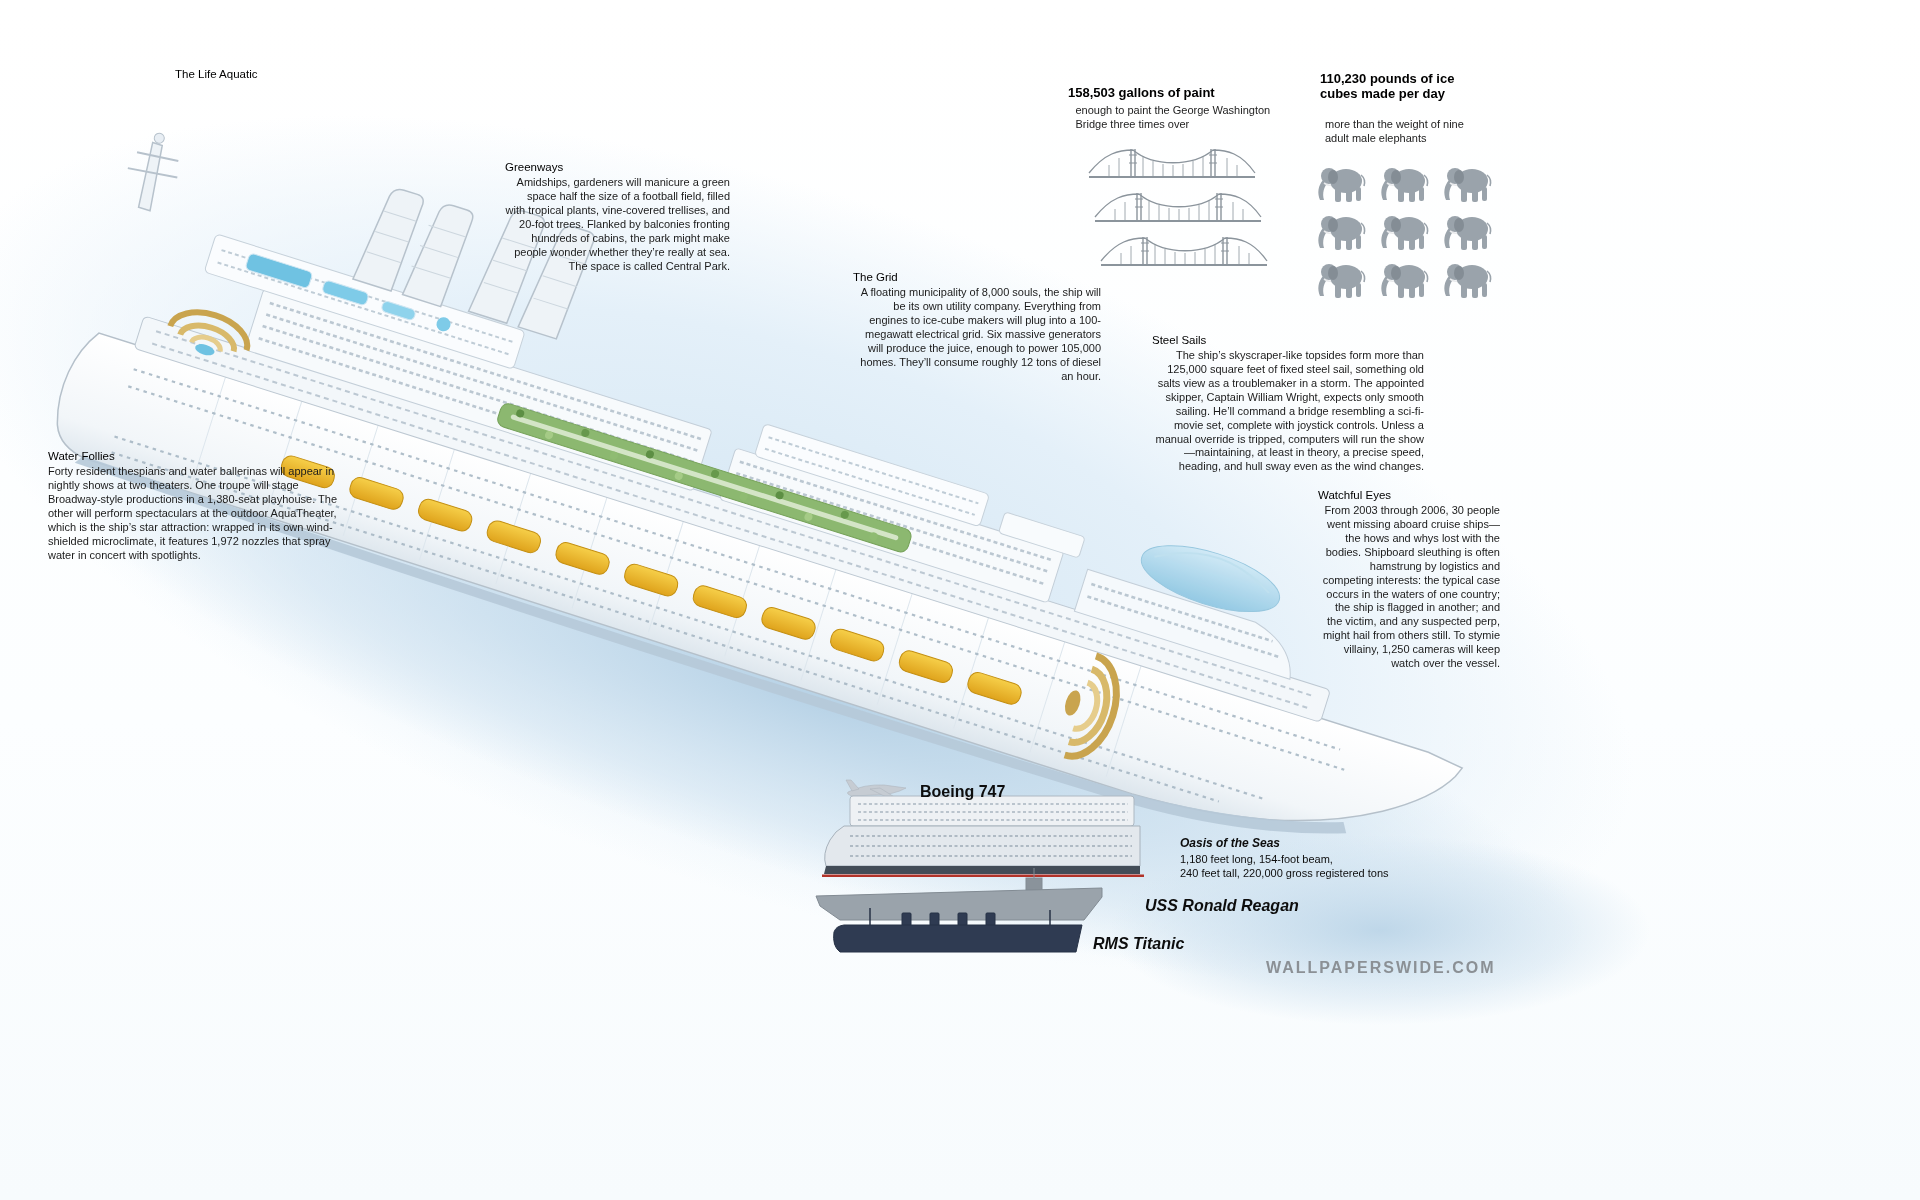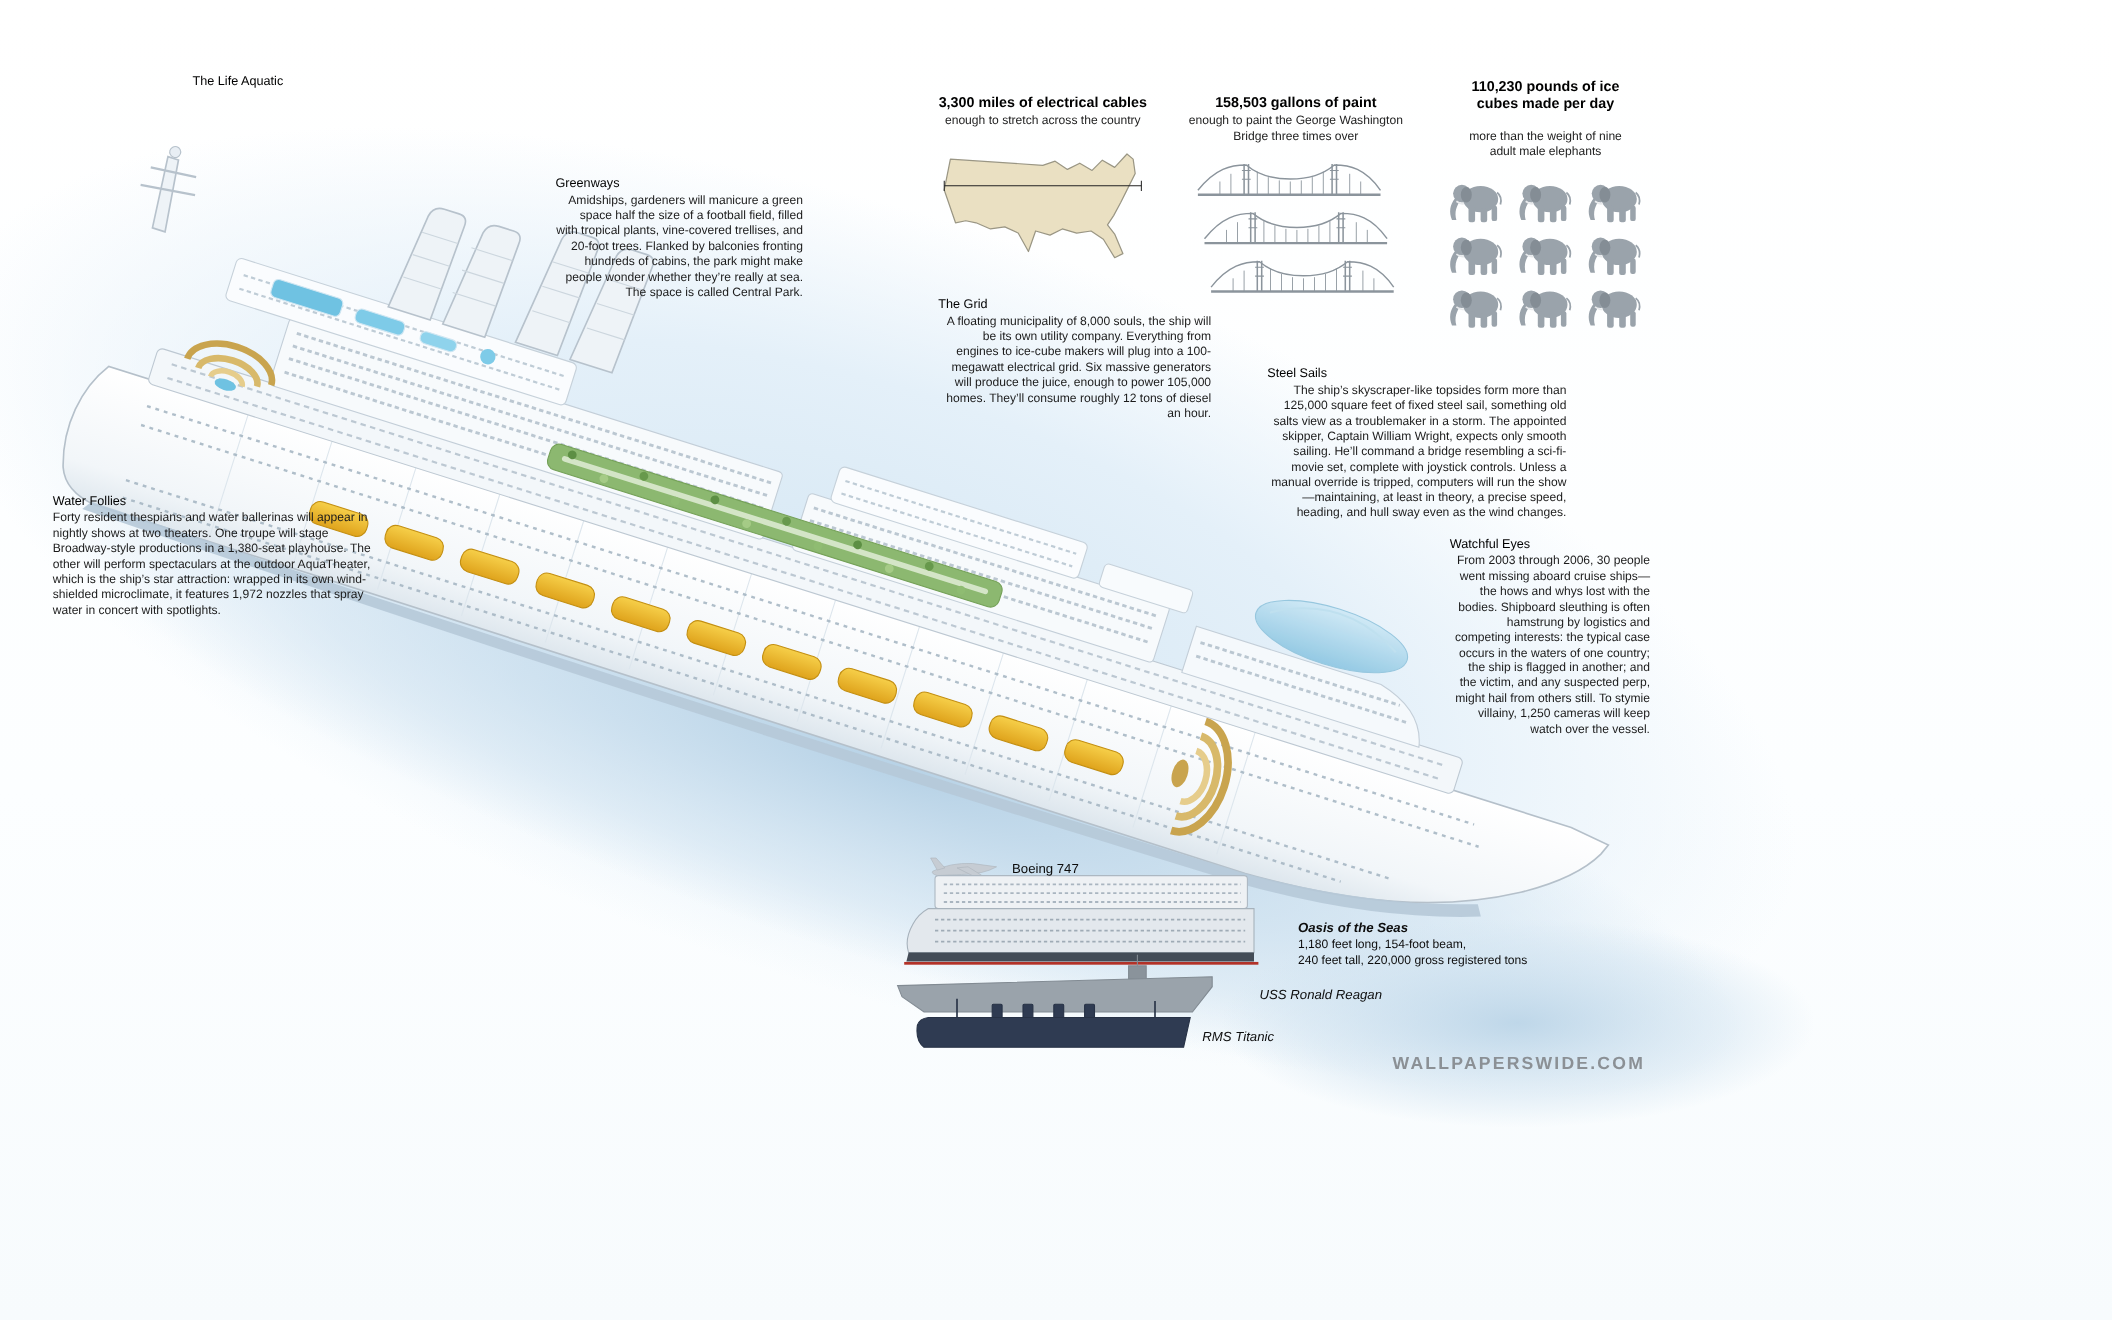--- a/index.html
+++ b/index.html
@@ -5,25 +5,25 @@
   *{box-sizing:border-box;margin:0;padding:0}
   html,body{width:1920px;height:1200px;}
   body{font-family:"Liberation Sans",sans-serif;background:#ffffff;}
   #canvas{position:relative;width:1920px;height:1200px;overflow:hidden;
           background:linear-gradient(180deg,#ffffff 0%,#fcfeff 60%,#f7fbfd 100%);}
   .art{position:absolute;}
   .note{position:absolute;color:#1b1b1b;}
   .note .t{font-weight:normal;font-size:11.5px;line-height:1.25;margin-bottom:2px;color:#000;}
   .note .b{font-size:11px;line-height:1.26;}
   .note.r .b{text-align:right;}
-  .stat{position:absolute;text-align:center;color:#111;}
+  .stat{position:absolute;text-align:left;color:#111;}
   .stat .t{font-weight:bold;font-size:13px;line-height:1.15;margin-bottom:3px;color:#000;}
   .stat .s{font-size:11px;line-height:1.25;color:#222;display:block;}
   .stat .icon{margin-top:8px;display:flex;justify-content:center;}
-  .lbl{position:absolute;font-size:12px;font-weight:normal;color:#0d0d0d;}
+  .lbl{position:absolute;font-size:16px;font-weight:bold;color:#0d0d0d;}
   .lbl.it{font-style:italic;}
   .oasis-name{position:absolute;font-size:12px;font-weight:bold;font-style:italic;color:#0d0d0d;}
   .specs{position:absolute;font-size:11px;color:#0d0d0d;line-height:1.3;}
   .watermark{position:absolute;left:1266px;top:959px;font-weight:bold;font-size:16px;
              letter-spacing:2px;color:#8b9095;}
   svg{display:block}
 </style>
 </head>
 <body>
 
@@ -214,29 +214,20 @@
   <div class="note" style="left:48px;top:449px;width:300px">
     <div class="t">Water Follies</div>
     <div class="b">Forty resident thespians and water ballerinas will appear in nightly shows at two theaters. One troupe will stage Broadway-style productions in a 1,380-seat playhouse. The other will perform spectaculars at the outdoor AquaTheater, which is the ship’s star attraction: wrapped in its own wind-shielded microclimate, it features 1,972 nozzles that spray water in concert with spotlights.</div>
   </div>
 
   <div class="note r" style="left:1318px;top:488px;width:182px">
     <div class="t">Watchful Eyes</div>
     <div class="b">From 2003 through 2006, 30 people went missing aboard cruise ships—the hows and whys lost with the bodies. Shipboard sleuthing is often hamstrung by logistics and competing interests: the typical case occurs in the waters of one country; the ship is flagged in another; and the victim, and any suspected perp, might hail from others still. To stymie villainy, 1,250 cameras will keep watch over the vessel.</div>
   </div>
 
-  <div class="stat" style="left:836px;top:86px;width:224px">
-    <div class="t">3,300 miles of electrical cables</div>
-    <div class="s">enough to stretch across the country</div>
-    <div class="icon">
-      <svg width="192" height="112" viewBox="0 0 200 120">
-          <use href="#usamap"></use>
-        </svg>
-    </div>
-  </div>
 
   <div class="stat" style="left:1068px;top:86px;width:220px">
     <div class="t">158,503 gallons of paint</div>
     <div class="s" style="max-width:205px;margin:0 auto">enough to paint the George Washington Bridge three times over</div>
     <div class="icon">
       <svg width="182" height="138" viewBox="0 0 182 138">
         <use href="#bridge" x="0" y="0" width="170" height="46"></use>
         <use href="#bridge" x="6" y="44" width="170" height="46"></use>
         <use href="#bridge" x="12" y="88" width="170" height="46"></use>
       </svg>

